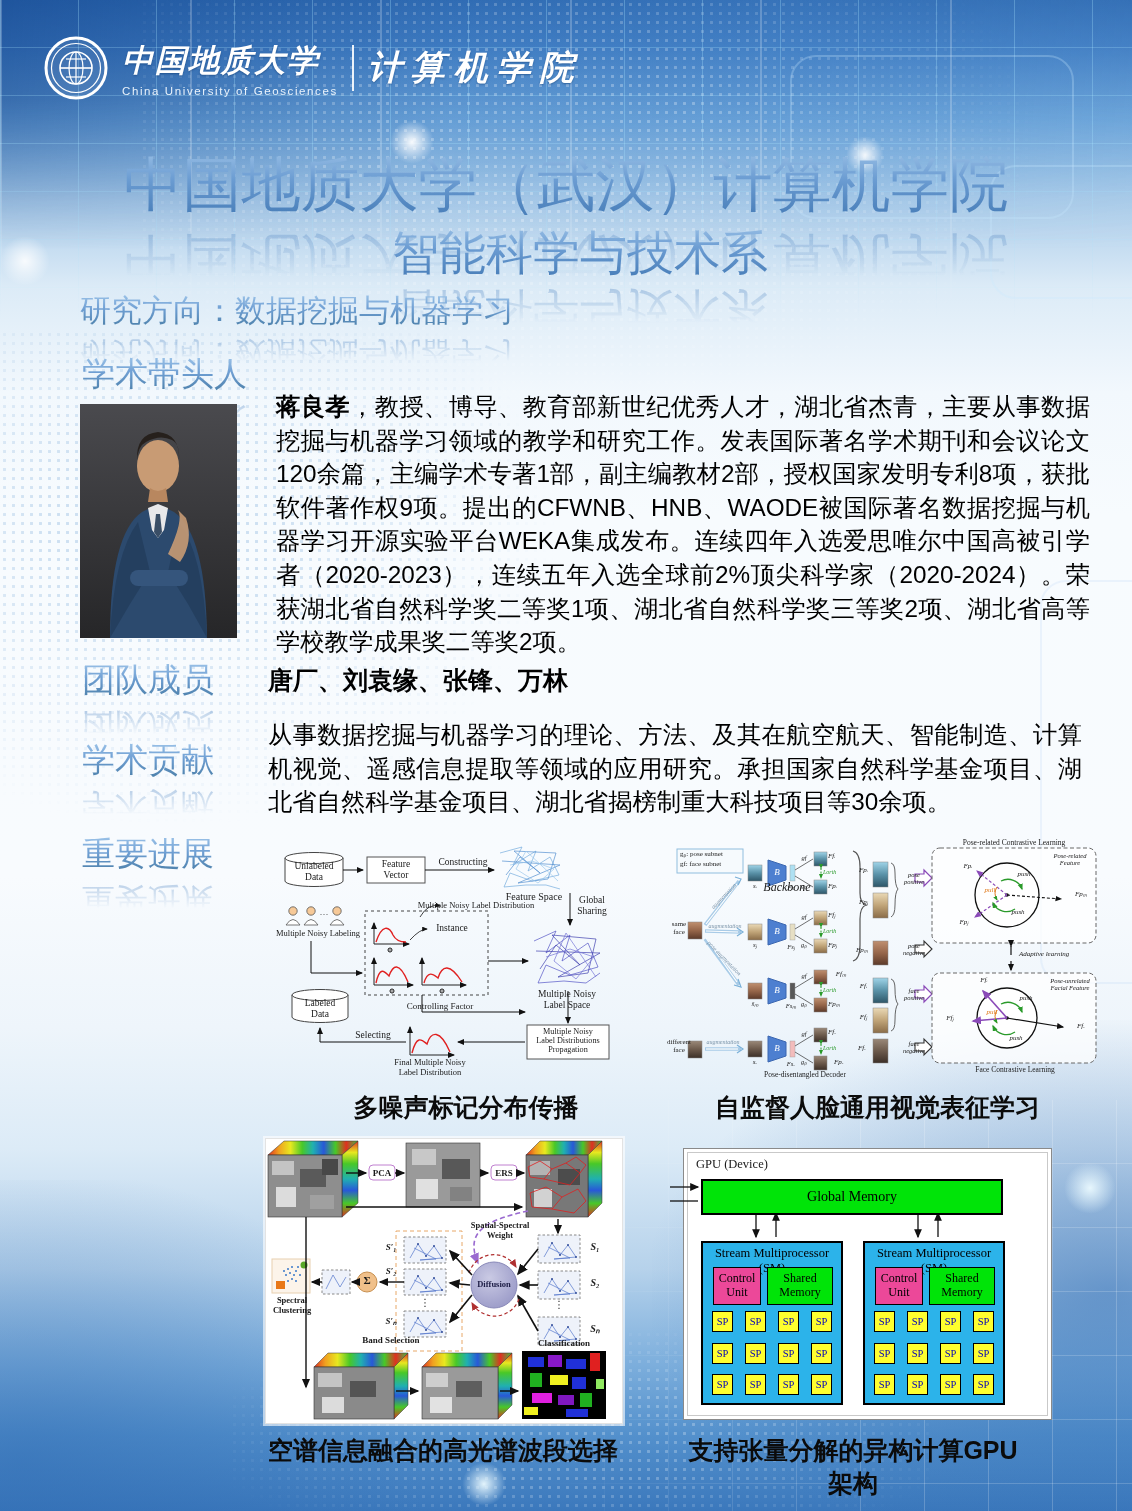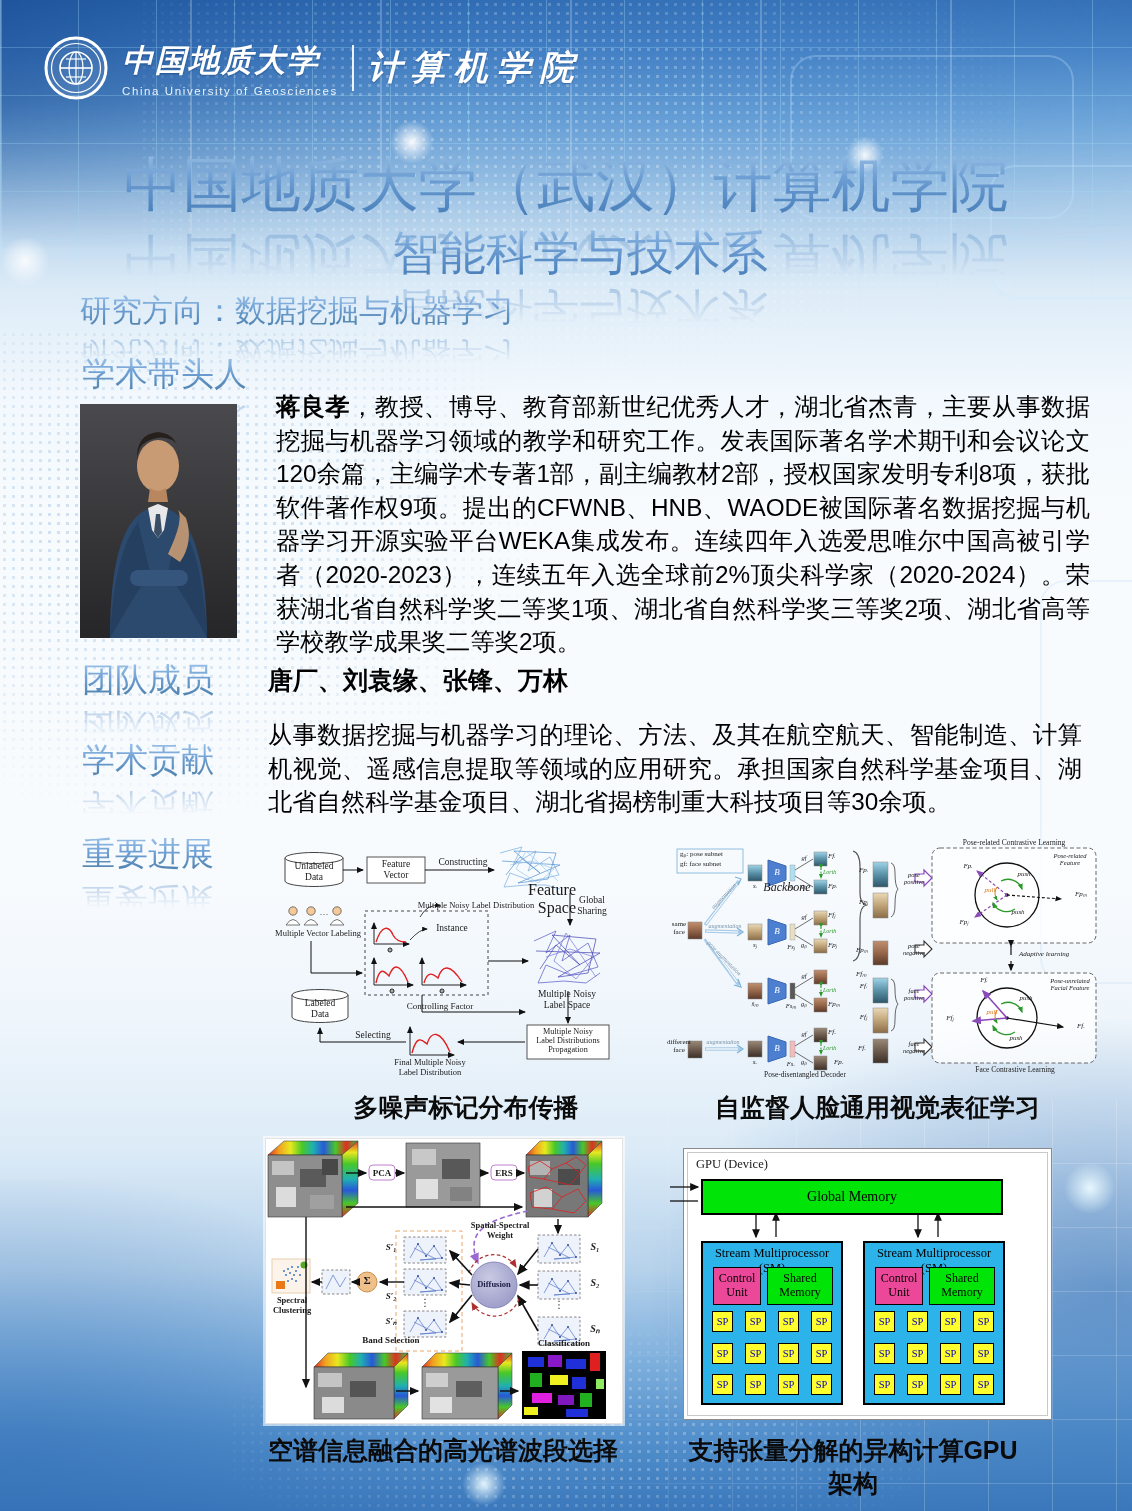--- a/index.html
+++ b/index.html
@@ -251,25 +251,25 @@
       <g>
         <path d="M22,150 v22 a28,5.5 0 0 0 56,0 v-22" fill="#fff" stroke="#444"></path>
         <ellipse cx="50" cy="150" rx="28" ry="5.5" fill="#fff" stroke="#444"></ellipse>
       </g>
     </svg>
     <div class="lb" style="left:15px;top:16px;width:58px;font-size:9.5px;">Unlabeled
 Data</div>
     <div class="lb" style="left:97px;top:14px;width:58px;font-size:9.5px;">Feature
 Vector</div>
     <div class="lb" style="left:156px;top:12px;width:74px;font-size:9.5px;">Constructing</div>
-    <div class="lb" style="left:222px;top:36px;width:84px;font-size:16px;text-align:right;">Feature Space</div>
+    <div class="lb" style="left:222px;top:46px;width:84px;font-size:10px;">Feature Space</div>
     <div class="lb" style="left:296px;top:50px;width:52px;font-size:9.5px;">Global
 Sharing</div>
     <div class="lb" style="left:46px;top:64px;width:16px;font-size:9px;">···</div>
-    <div class="lb" style="left:0px;top:84px;width:96px;font-size:8.5px;">Multiple Vector Labeling</div>
+    <div class="lb" style="left:0px;top:84px;width:96px;font-size:8.5px;">Multiple Noisy Labeling</div>
     <div class="lb" style="left:116px;top:56px;width:180px;font-size:8.5px;">Multiple Noisy Label Distribution</div>
     <div class="lb" style="left:152px;top:78px;width:60px;font-size:9.5px;">Instance</div>
     <div class="lb" style="left:252px;top:144px;width:90px;font-size:9.5px;">Multiple Noisy
 Label Space</div>
     <div class="lb" style="left:122px;top:156px;width:96px;font-size:9px;">Controlling Factor</div>
     <div class="lb" style="left:257px;top:182px;width:82px;font-size:8.2px;">Multiple Noisy
 Label Distributions
 Propagation</div>
     <div class="lb" style="left:75px;top:185px;width:56px;font-size:9.5px;">Selecting</div>
     <div class="lb" style="left:22px;top:153px;width:56px;font-size:9.5px;">Labeled
@@ -458,21 +458,21 @@
     <div class="lb it" style="left:122px;top:187px;width:14px;font-size:6.5px;">gf</div>
     <div class="lb it" style="left:122px;top:215px;width:14px;font-size:6.5px;">gₚ</div>
     <div class="lb it" style="left:148px;top:26px;width:22px;font-size:6px;color:#2a9a2a;text-align:left;">Lorth</div>
     <div class="lb it" style="left:148px;top:85px;width:22px;font-size:6px;color:#2a9a2a;text-align:left;">Lorth</div>
     <div class="lb it" style="left:148px;top:144px;width:22px;font-size:6px;color:#2a9a2a;text-align:left;">Lorth</div>
     <div class="lb it" style="left:148px;top:202px;width:22px;font-size:6px;color:#2a9a2a;text-align:left;">Lorth</div>
     <div class="lb it" style="left:153px;top:10px;width:26px;font-size:7px;text-align:left;">Ffᵢ</div>
     <div class="lb it" style="left:153px;top:40px;width:26px;font-size:7px;text-align:left;">Fpᵢ</div>
     <div class="lb it" style="left:153px;top:69px;width:26px;font-size:7px;text-align:left;">Ffⱼ</div>
     <div class="lb it" style="left:153px;top:99px;width:26px;font-size:7px;text-align:left;">Fpⱼ</div>
-    <div class="lb it" style="left:153px;top:128px;width:26px;font-size:7px;text-align:left;padding-left:28px;">Ffₘ</div>
+    <div class="lb it" style="left:153px;top:128px;width:26px;font-size:7px;text-align:center;">Ffₘ</div>
     <div class="lb it" style="left:153px;top:158px;width:26px;font-size:7px;text-align:left;">Fpₘ</div>
     <div class="lb it" style="left:153px;top:186px;width:26px;font-size:7px;text-align:left;">Ffₓ</div>
     <div class="lb it" style="left:159px;top:216px;width:26px;font-size:7px;text-align:left;">Fpₓ</div>
     <div class="lb it" style="left:179px;top:24px;width:19px;font-size:7px;">Fpᵢ</div>
     <div class="lb it" style="left:179px;top:56px;width:19px;font-size:7px;">Fpⱼ</div>
     <div class="lb it" style="left:177px;top:104px;width:20px;font-size:7px;">Fpₘ</div>
     <div class="lb it" style="left:179px;top:140px;width:19px;font-size:7px;">Ffᵢ</div>
     <div class="lb it" style="left:179px;top:171px;width:19px;font-size:7px;">Ffⱼ</div>
     <div class="lb it" style="left:177px;top:202px;width:20px;font-size:7px;">Ffₓ</div>
     <div class="lb it" style="left:222px;top:28px;width:34px;font-size:6.5px;">pose
@@ -688,21 +688,21 @@
     <div class="lb" style="left:103px;top:29px;width:26px;font-size:9px;font-weight:bold;">PCA</div>
     <div class="lb" style="left:225px;top:29px;width:26px;font-size:9px;font-weight:bold;">ERS</div>
     <div class="lb" style="left:190px;top:82px;width:88px;font-size:8.5px;font-weight:bold;">Spatial-Spectral
 Weight</div>
     <div class="lb" style="left:205px;top:141px;width:46px;font-size:8.5px;font-weight:bold;color:#202048;">Diffusion</div>
     <div class="lb it" style="left:318px;top:102px;width:22px;font-size:10px;font-weight:bold;">S₁</div>
     <div class="lb it" style="left:318px;top:138px;width:22px;font-size:10px;font-weight:bold;">S₂</div>
     <div class="lb it" style="left:318px;top:184px;width:22px;font-size:10px;font-weight:bold;">Sₙ</div>
     <div class="lb" style="left:286px;top:160px;width:14px;font-size:10px;">⋮</div>
     <div class="lb it" style="left:114px;top:103px;width:22px;font-size:9px;font-weight:bold;">S′₁</div>
-    <div class="lb it" style="left:114px;top:152px;width:22px;font-size:9px;font-weight:bold;">S′₂</div>
+    <div class="lb it" style="left:114px;top:127px;width:22px;font-size:9px;font-weight:bold;">S′₂</div>
     <div class="lb it" style="left:114px;top:177px;width:22px;font-size:9px;font-weight:bold;">S′ₙ</div>
     <div class="lb" style="left:152px;top:158px;width:14px;font-size:10px;">⋮</div>
     <div class="lb" style="left:92px;top:135px;width:18px;font-size:11px;font-weight:bold;">Σ</div>
     <div class="lb" style="left:0px;top:157px;width:52px;font-size:8.5px;font-weight:bold;">Spectral
 Clustering</div>
     <div class="lb" style="left:70px;top:196px;width:110px;font-size:9px;font-weight:bold;">Band Selection</div>
     <div class="lb" style="left:252px;top:199px;width:92px;font-size:9px;font-weight:bold;">Classification</div>
   </div>
   <div class="ab figcap" style="left:265px;top:1434px;width:356px;">空谱信息融合的高光谱波段选择</div>
 

